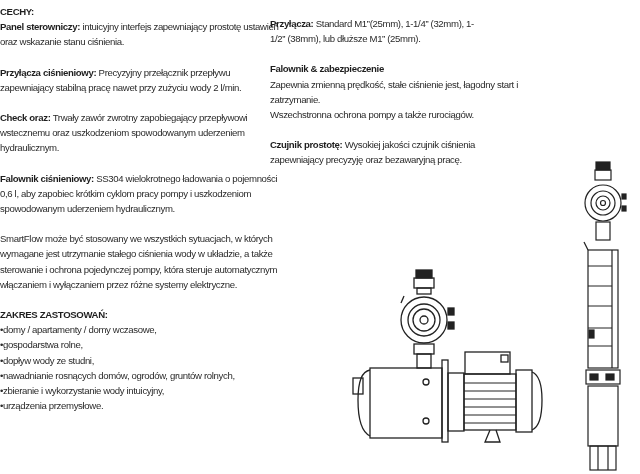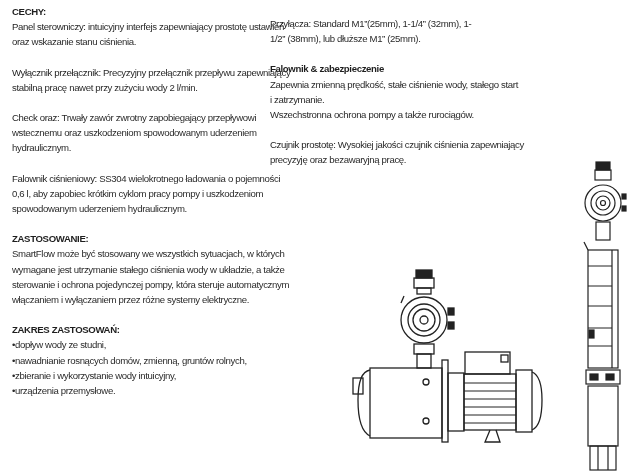--- a/index.html
+++ b/index.html
@@ -1,67 +1,68 @@
 <!DOCTYPE html>
 <html><head>
 <meta charset="utf-8">
 <style>
   html, body { margin: 0; padding: 0; background: #ffffff; }
   body { width: 640px; height: 474px; position: relative; overflow: hidden;
          font-family: "Liberation Sans", sans-serif; color: #2a2a2a; }
   .col { position: absolute; font-size: 9.6px; line-height: 15.2px; letter-spacing: -0.35px; }
-  .left { left: 12px; top: 4px; width: 282px; }
+  .left { left: 0; top: 4px; width: 282px; }
   .right { left: 270px; top: 16px; width: 370px; }
   .heading { font-weight: bold; color: #1e1e1e; display: block; }
-  .lbl { font-weight: normal; color: #1e1e1e; }
+  .lbl { font-weight: bold; color: #1e1e1e; }
   .blk { margin-bottom: 15px; }
   .blk p { margin: 0; }
   ul.items { list-style: none; margin: 0; padding: 0; }
   ul.items li::before { content: "\2022 "; }
   .illus { position: absolute; }
 </style>
 </head>
 <body>
 
 <div class="col left">
   <span class="heading">CECHY:</span>
   <div class="blk">
     <p><span class="lbl">Panel sterowniczy:</span> <span>intuicyjny interfejs zapewniający prostotę ustawień oraz wskazanie stanu ciśnienia.</span></p>
   </div>
   <div class="blk">
-    <p><span class="lbl">Wyłącznik przełącznik:</span> <span>Precyzyjny przełącznik przepływu zapewniający stabilną pracę nawet przy zużyciu wody 2 l/min.</span></p>
+    <p><span class="lbl">Przyłącza ciśnieniowy:</span> <span>Precyzyjny przełącznik przepływu zapewniający stabilną pracę nawet przy zużyciu wody 2 l/min.</span></p>
   </div>
   <div class="blk">
     <p><span class="lbl">Check oraz:</span> <span>Trwały zawór zwrotny zapobiegający przepływowi wstecznemu oraz uszkodzeniom spowodowanym uderzeniem hydraulicznym.</span></p>
   </div>
   <div class="blk">
     <p><span class="lbl">Falownik ciśnieniowy:</span><span> SS304 wielokrotnego ładowania o pojemności 0,6 l, aby zapobiec krótkim cyklom pracy pompy i uszkodzeniom spowodowanym uderzeniem hydraulicznym.</span></p>
   </div>
   <div class="blk">
-    <span class="heading">ZASTOSOWANIE:</span>
     <p>SmartFlow może być stosowany we wszystkich sytuacjach, w których wymagane jest utrzymanie stałego ciśnienia wody w układzie, a także sterowanie i ochrona pojedynczej pompy, która steruje automatycznym włączaniem i wyłączaniem przez różne systemy elektryczne.</p>
   </div>
   <div>
     <span class="heading">ZAKRES ZASTOSOWAŃ:</span>
     <ul class="items">
+      <li>domy / apartamenty / domy wczasowe,</li>
+      <li>gospodarstwa rolne,</li>
       <li>dopływ wody ze studni,</li>
-      <li>nawadnianie rosnących domów, zmienną, gruntów rolnych,</li>
+      <li>nawadnianie rosnących domów, ogrodów, gruntów rolnych,</li>
       <li>zbieranie i wykorzystanie wody intuicyjny,</li>
       <li>urządzenia przemysłowe.</li>
     </ul>
   </div>
 </div>
 
 <div class="col right">
   <div class="blk" style="width:215px">
     <p><span class="lbl">Przyłącza:</span> <span>Standard M1”(25mm), 1-1/4” (32mm), 1-1/2” (38mm), lub dłuższe  M1” (25mm).</span></p>
   </div>
   <div class="blk" style="width:250px">
     <span class="heading">Falownik &amp; zabezpieczenie</span>
-    <p>Zapewnia zmienną prędkość, stałe ciśnienie wody, stałego start i zatrzymanie.</p>
+    <p>Zapewnia zmienną prędkość, stałe ciśnienie jest, łagodny start i zatrzymanie.</p>
     <p>Wszechstronna ochrona pompy   a także rurociągów.</p>
   </div>
   <div class="blk" style="width:260px">
     <p><span class="lbl">Czujnik prostotę:</span> <span>Wysokiej jakości czujnik ciśnienia zapewniający precyzyję oraz bezawaryjną pracę.</span></p>
   </div>
 </div>
 
 <svg class="illus" style="left:350px;top:260px" width="200" height="214" viewBox="0 0 200 214" fill="none" stroke="#222" stroke-width="1.3">
   <rect x="66" y="10" width="16" height="8" fill="#222"></rect>
   <rect x="64" y="18" width="20" height="10"></rect>

